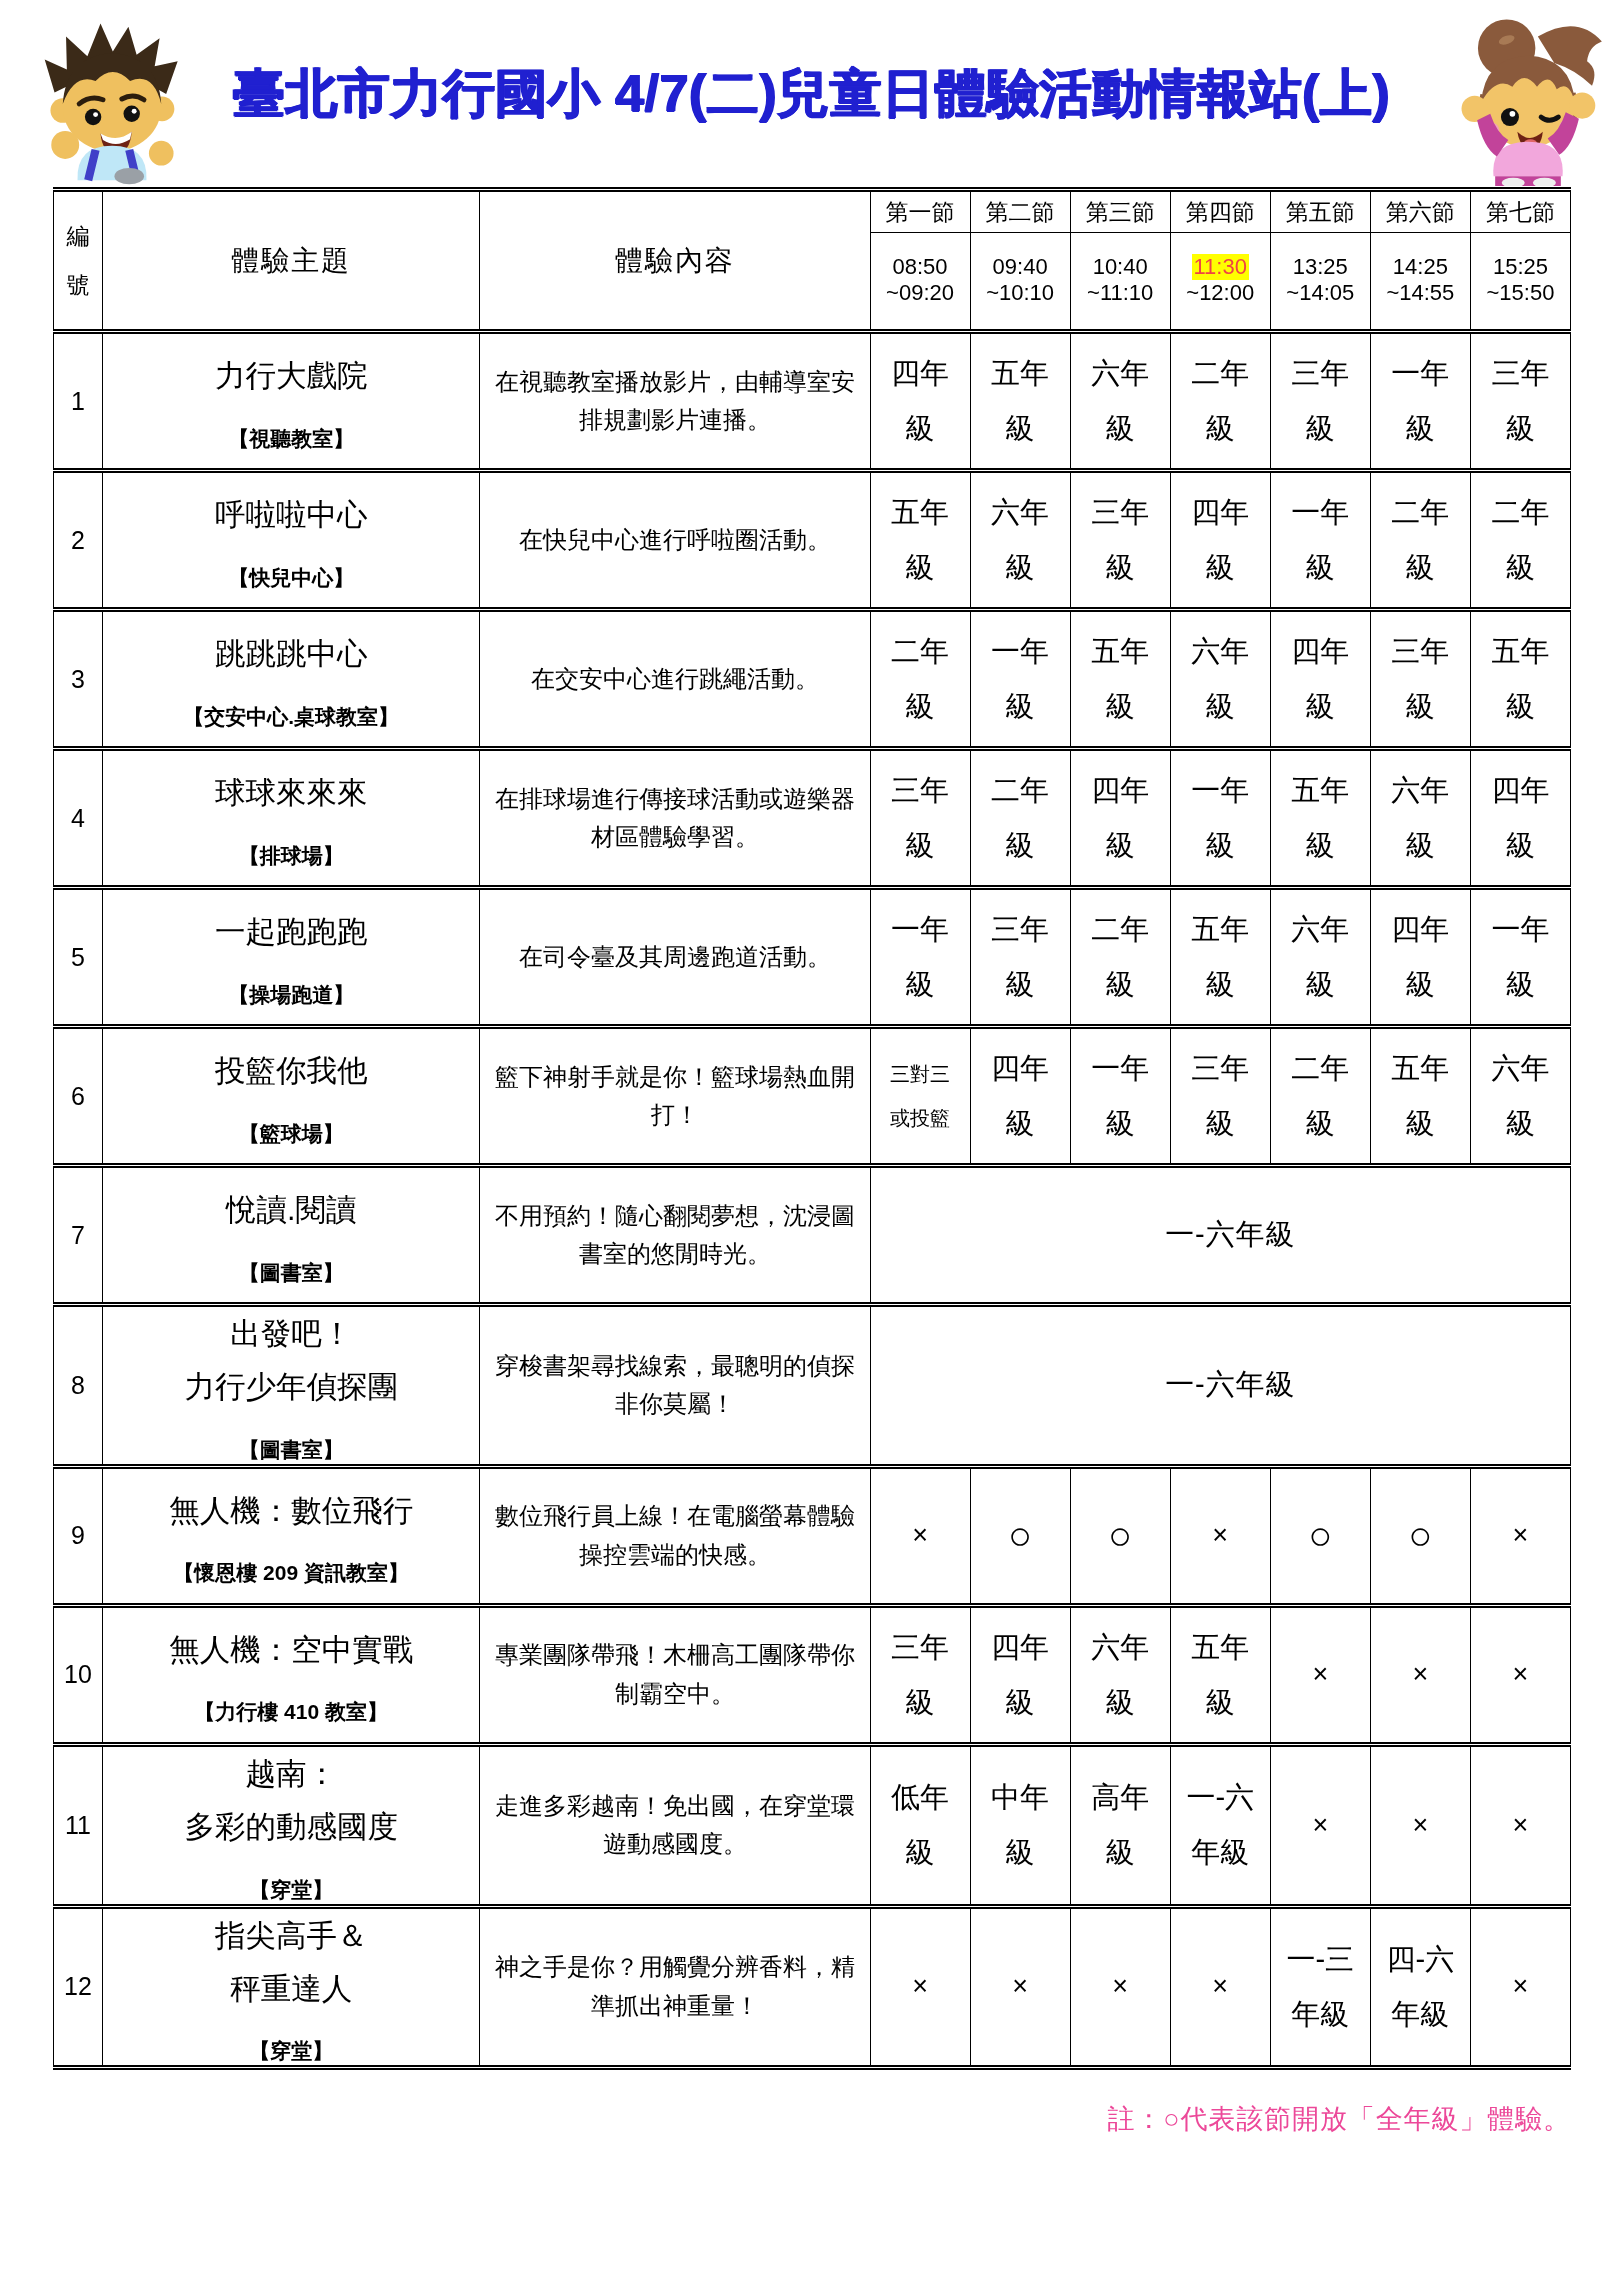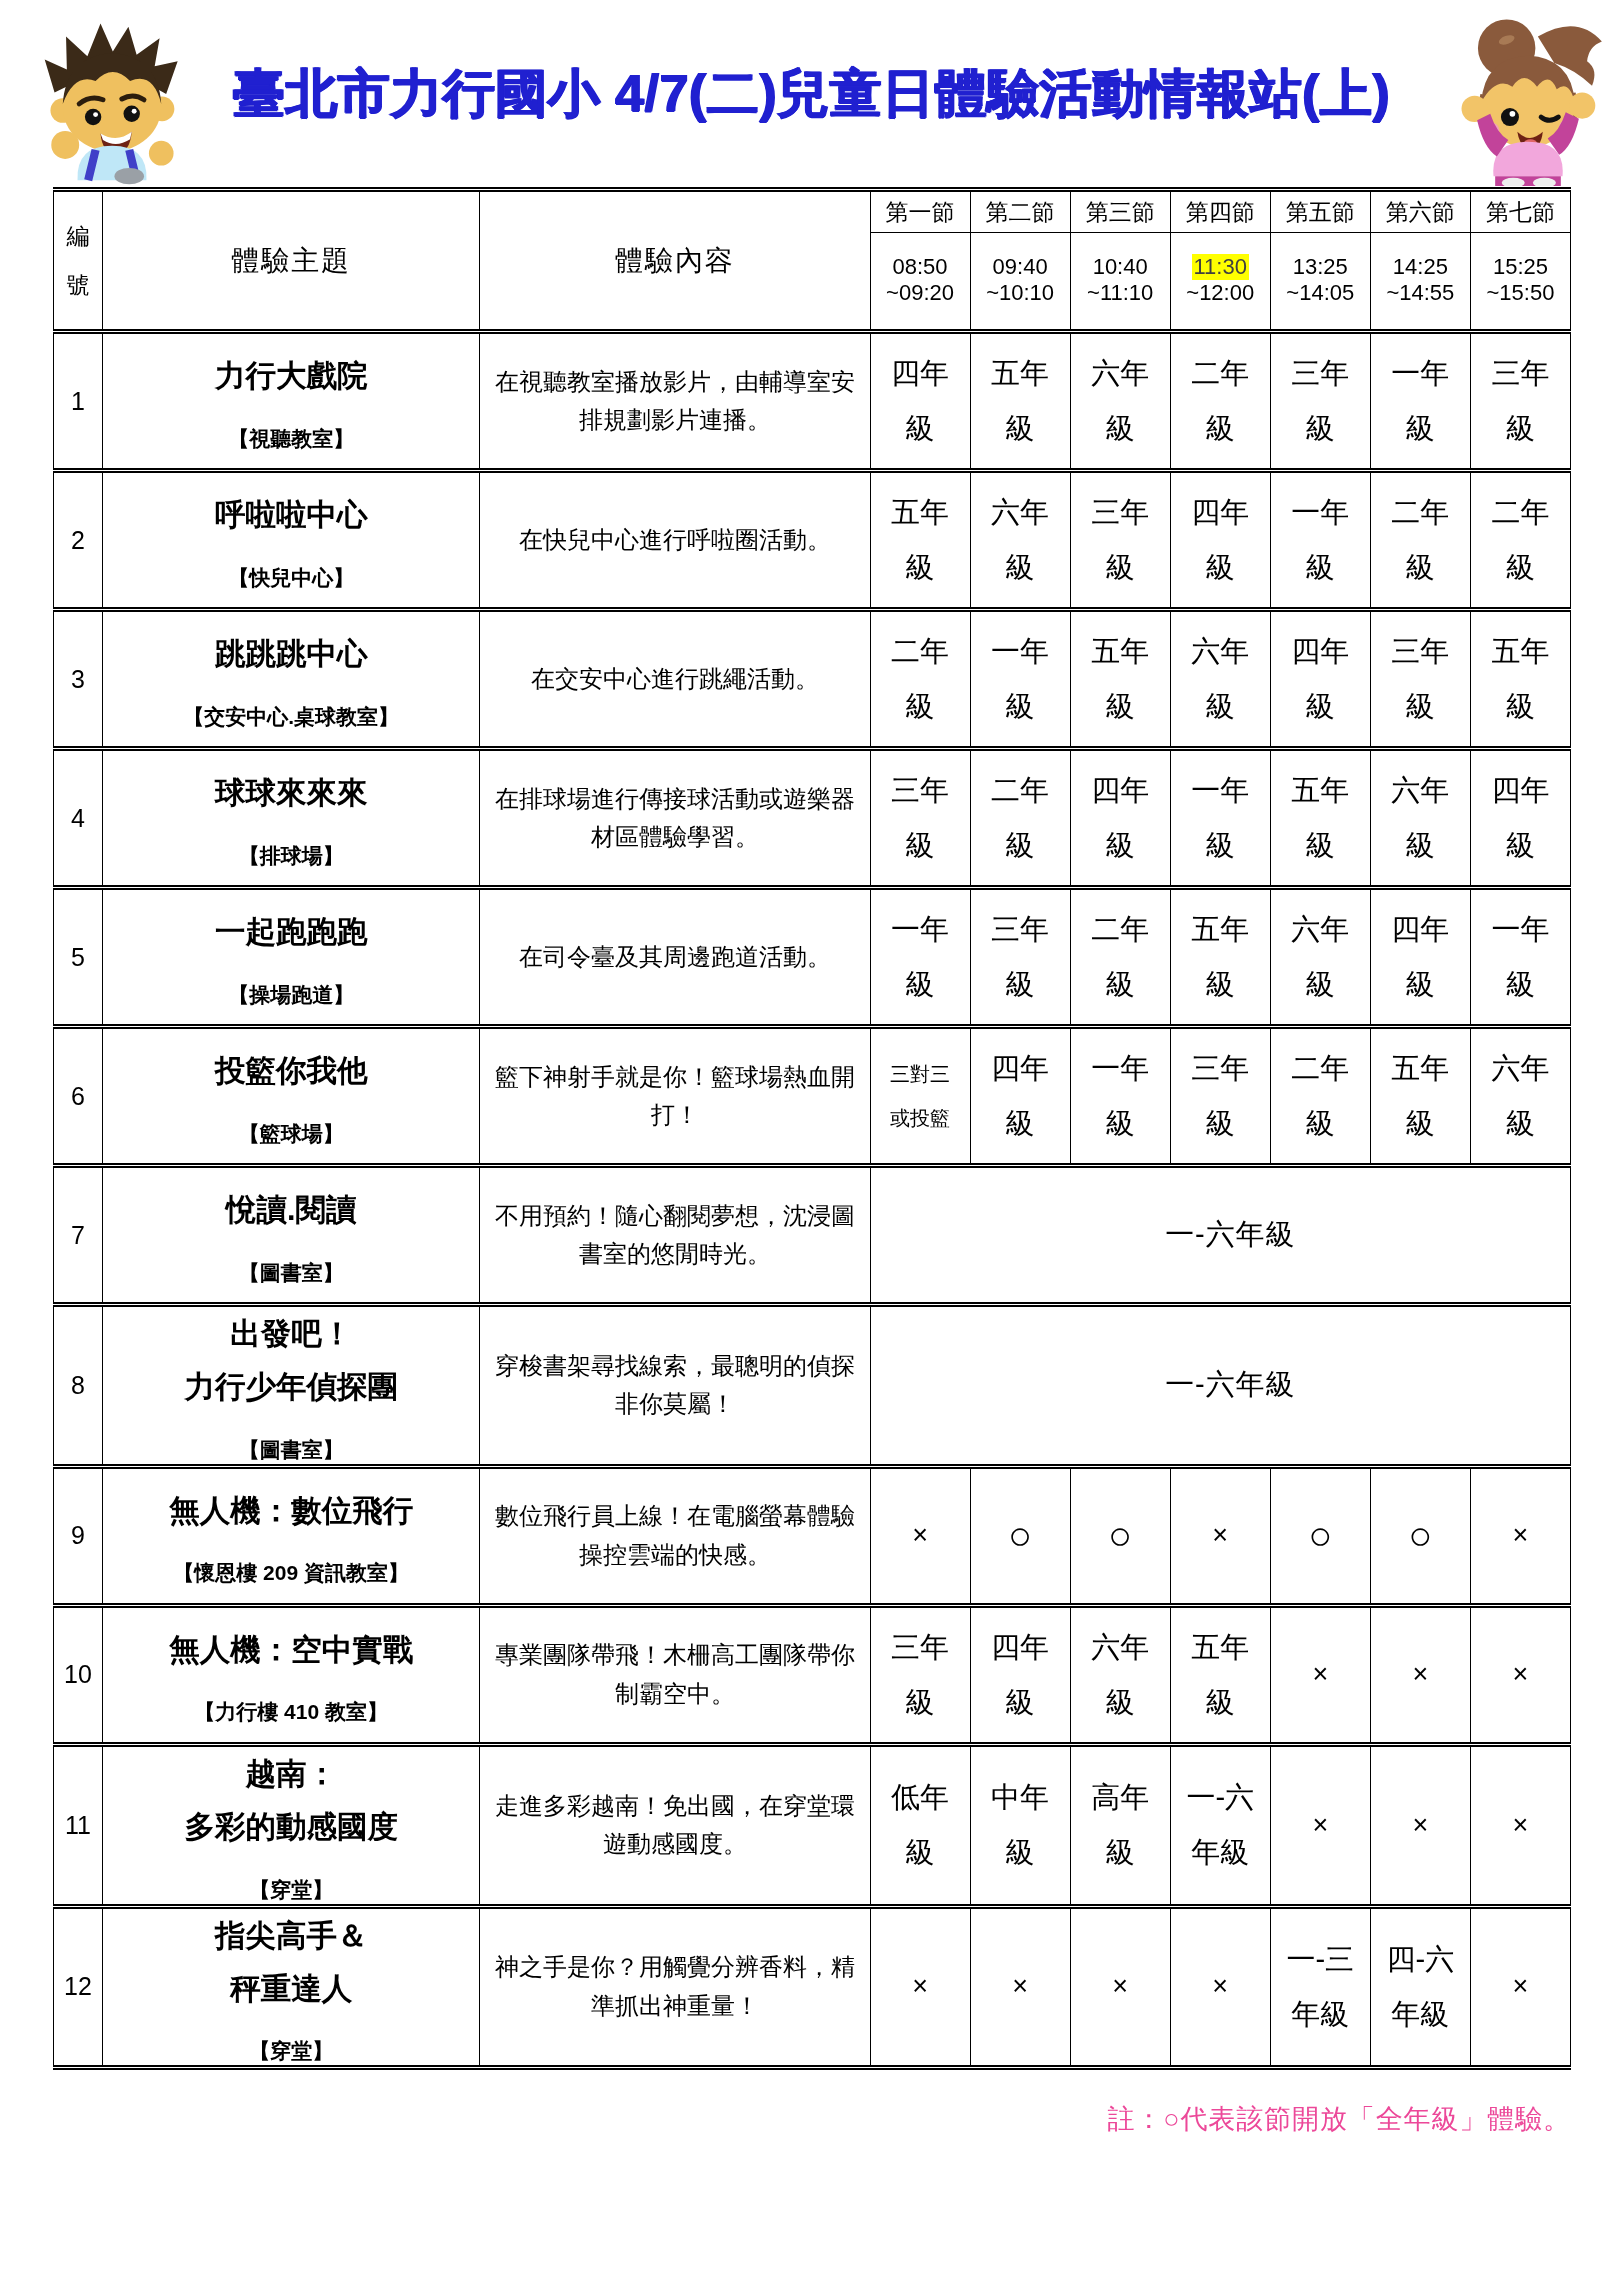--- a/index.html
+++ b/index.html
@@ -39,25 +39,25 @@
   tr.h-times  { height:99px; }
   tbody tr    { height:139px; }
   tbody tr.tall { height:149px; }
 
   .h-id { font-size:23px; font-weight:bold; white-space:pre-line; line-height:2.1; }
   .h-theme, .h-content { font-size:28px; font-weight:bold; letter-spacing:1.9px; }
   .period-label { font-size:23px; font-weight:bold; }
   .period-time  { font-size:22px; padding:8.3px 0 10.2px 0; }
   .period-time .t-wrap { display:flex; flex-direction:column; justify-content:flex-end; height:100%; align-items:center; }
   .time-start { display:inline-block; padding:0 1.9px; }
-  .time-start.hl { background:#ffff00; color:#404040; }
+  .time-start.hl { background:#ffff00; color:#ef4444; }
   .time-end { display:inline-block; }
 
   .c-id   { font-size:25px; }
-  .c-theme .theme-name { font-size:30.5px; font-weight:bold; white-space:pre-line; line-height:1.75; }
+  .c-theme .theme-name { font-size:30.5px; font-weight:normal; white-space:pre-line; line-height:1.75; }
   .c-theme .theme-loc  { font-size:21px; font-weight:bold; margin-top:22px; }
   .c-content { font-size:24px; text-align:left; padding:9.3px 7.4px; line-height:1.6; }
 
   td.cell-grade { font-size:29px; white-space:pre-line; line-height:1.9; }
   td.cell-small { font-size:20px; white-space:pre-line; line-height:2.2; }
   td.cell-x { font-size:27px; }
   td.cell-o { font-size:40px; font-weight:300; }
   td.cell-span { font-size:29px; letter-spacing:0.9px;padding-left:20px; }
 
   

